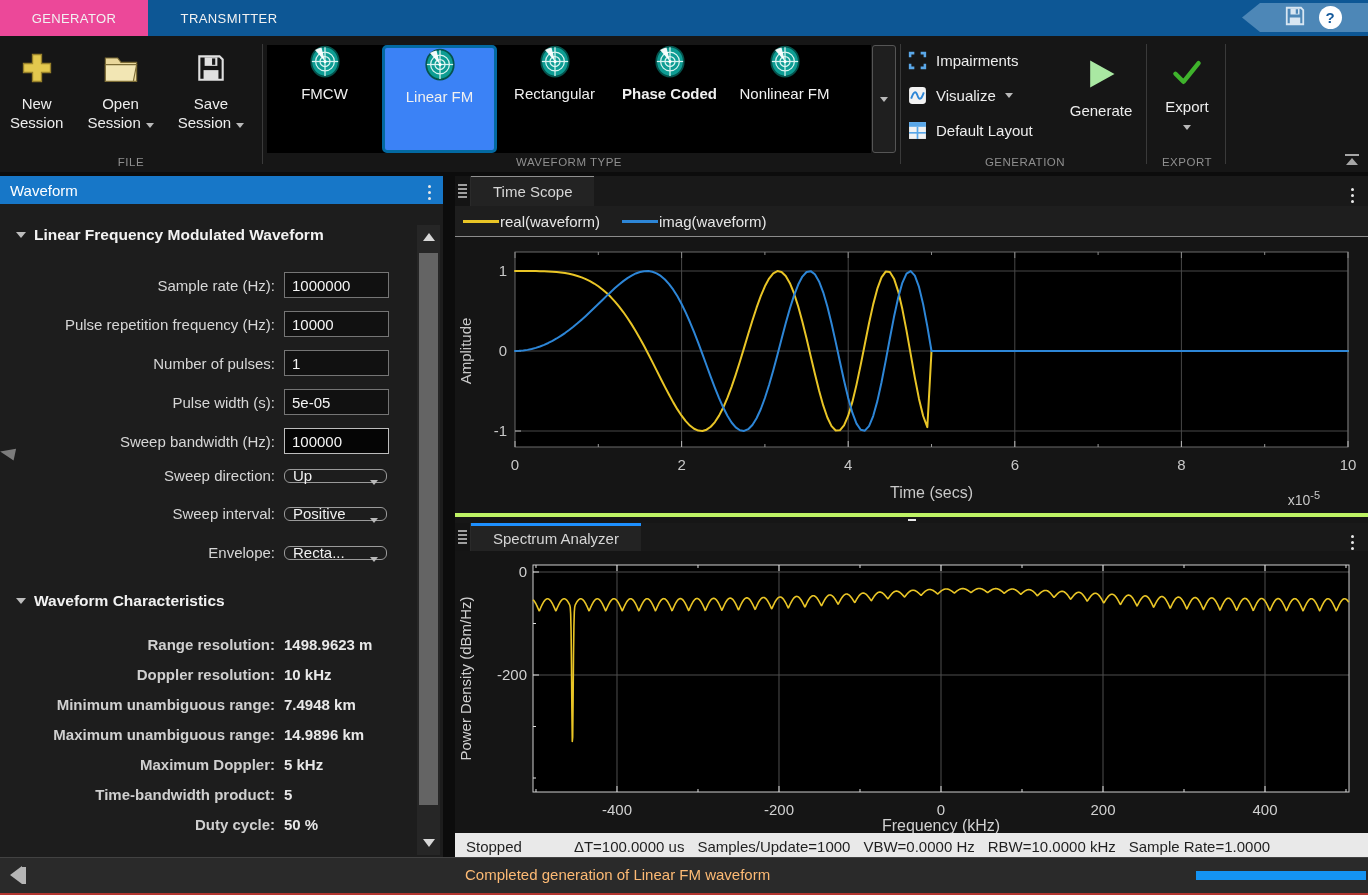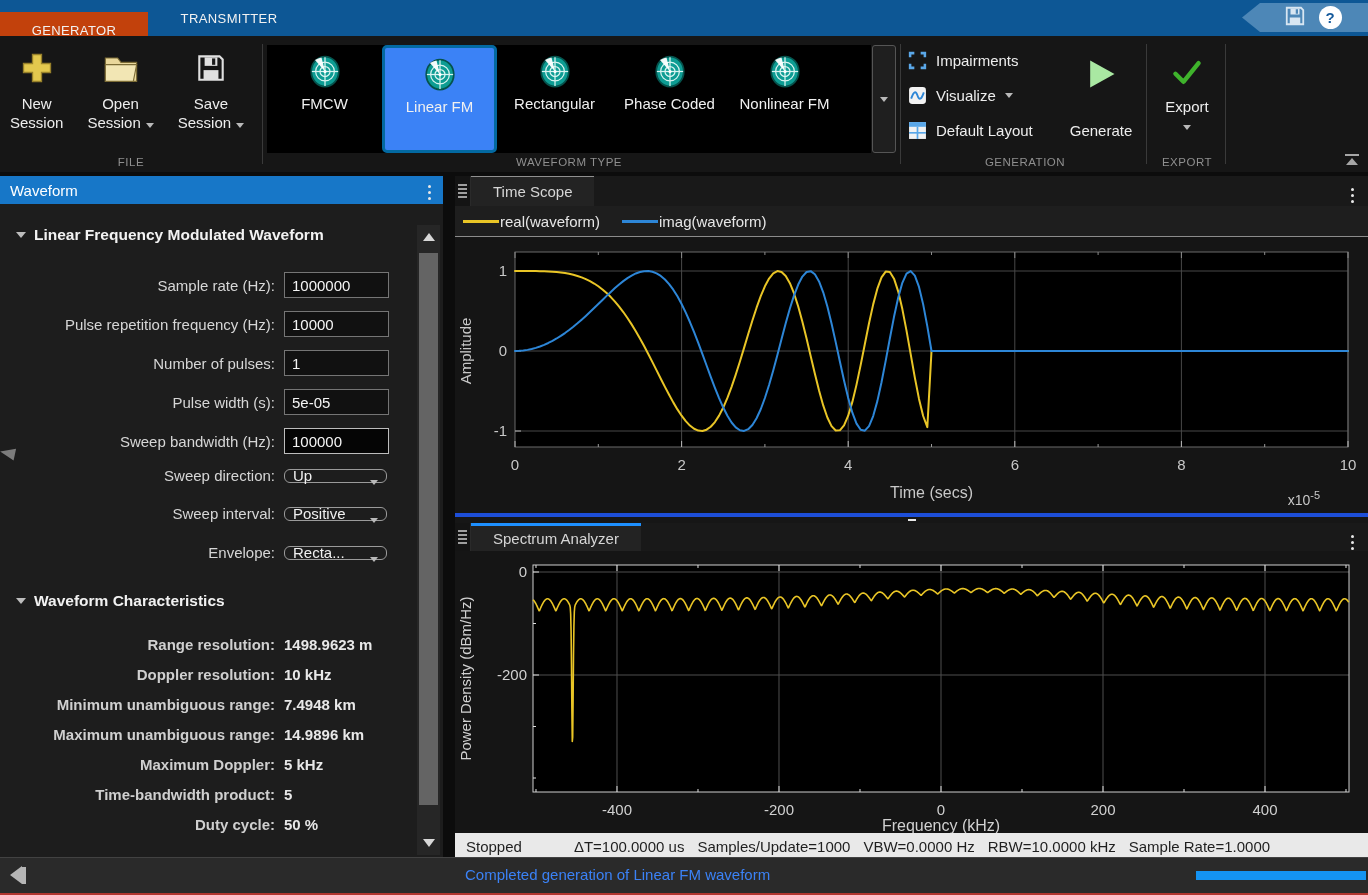--- a/index.html
+++ b/index.html
@@ -2,51 +2,51 @@
 <html><head>
 <meta charset="utf-8">
 <style>
   html,body{margin:0;padding:0;background:#000;}
   #app{position:relative;width:1368px;height:895px;background:#0c0c0c;overflow:hidden;
        font-family:"Liberation Sans",sans-serif;-webkit-font-smoothing:antialiased;}
   
   #titlebar{position:absolute;left:0;top:0;width:1368px;height:36px;background:#0d5795;display:flex;}
   .tb-tab{height:36px;display:flex;align-items:center;justify-content:center;
           font-size:13px;letter-spacing:.4px;color:#f2f2f2;cursor:pointer;}
-  .tb-tab.active{background:#c2410c;width:148px;margin-top:12px;}
+  .tb-tab.active{background:#ec4899;width:148px;}
   .tb-tab.inactive{width:162px;}
   #qab{position:absolute;right:0;top:3px;width:112px;height:29px;background:#4d87b7;
        clip-path:polygon(18px 0,100% 0,100% 100%,18px 100%,0 50%);
        display:flex;align-items:center;justify-content:center;gap:12px;padding-left:14px;}
   #qab .help-circ{width:23px;height:23px;border-radius:50%;background:#fff;color:#155a9c;
        font-weight:bold;font-size:15px;display:flex;align-items:center;justify-content:center;}
   
   #toolstrip{position:absolute;left:0;top:36px;width:1368px;height:136px;background:#161616;}
   .vsep{position:absolute;top:8px;height:120px;width:1px;background:#3a3a3a;}
   .sec-label{position:absolute;bottom:4px;font-size:11.5px;color:#8f8f8f;text-align:center;letter-spacing:.5px;}
   
   #file-buttons{position:absolute;left:6px;top:10px;display:flex;gap:16px;}
   .ts-btn{display:flex;flex-direction:column;align-items:center;color:#ededed;font-size:15px;
           line-height:19px;text-align:center;cursor:pointer;padding:2px 4px;}
   .ts-btn .ico{height:40px;display:flex;align-items:center;justify-content:center;margin-bottom:6px;}
   .lblrow{display:flex;align-items:flex-end;gap:5px;}
   .caret{width:0;height:0;border-left:4px solid transparent;border-right:4px solid transparent;
          border-top:5px solid #b9b9b9;display:inline-block;}
   
   #gallery{position:absolute;left:267px;top:9px;width:604px;height:108px;background:#000;display:flex;align-items:stretch;}
-  .gal-item{width:115px;display:flex;flex-direction:column;align-items:center;padding-top:10px;
+  .gal-item{width:115px;display:flex;flex-direction:column;align-items:center;padding-top:0;
             color:#f0f0f0;font-size:15px;line-height:18px;text-align:center;cursor:pointer;box-sizing:border-box;}
   .gal-item .ico{height:40px;}
   .gal-item.selected{background:#3b82f6;border:3px solid #0369a1;border-radius:5px;}
   #gal-drop{position:absolute;left:872px;top:9px;width:24px;height:108px;background:#1f1f1f;
             border:1px solid #555;border-radius:3px;display:flex;align-items:center;justify-content:center;cursor:pointer;box-sizing:border-box;}
   
   .gen-row{position:absolute;display:flex;align-items:center;gap:9px;color:#ededed;font-size:15px;cursor:pointer;height:24px;}
   #btn-generate{position:absolute;left:1056px;top:10px;width:90px;display:flex;flex-direction:column;
-                align-items:center;color:#ededed;font-size:15px;cursor:pointer;gap:20px;}
+                align-items:center;color:#ededed;font-size:15px;cursor:pointer;}
   #btn-generate .ico{height:56px;display:flex;align-items:center;}
   #btn-export{position:absolute;left:1150px;top:10px;width:74px;display:flex;flex-direction:column;
               align-items:center;color:#ededed;font-size:15px;cursor:pointer;}
   #btn-export .ico{height:52px;display:flex;align-items:center;}
   #btn-export .caret{margin-top:10px;}
   #ribbon-collapse{position:absolute;right:8px;bottom:6px;width:16px;height:12px;cursor:pointer;}
   #ribbon-collapse .bar{width:14px;height:2px;background:#a6a6a6;margin:0 auto;}
   #ribbon-collapse .tri{width:0;height:0;margin:2px auto 0;border-left:6px solid transparent;
         border-right:6px solid transparent;border-bottom:7px solid #a6a6a6;}
   
@@ -80,21 +80,21 @@
   .sb-btn{position:absolute;left:0;width:23px;height:24px;background:#262626;display:flex;
           align-items:center;justify-content:center;cursor:pointer;}
   .sb-up{top:0;} .sb-down{bottom:0;}
   .tri-up{width:0;height:0;border-left:6px solid transparent;border-right:6px solid transparent;border-bottom:8px solid #d8d8d8;}
   .tri-down{width:0;height:0;border-left:6px solid transparent;border-right:6px solid transparent;border-top:8px solid #d8d8d8;}
   #lp-thumb{position:absolute;left:2px;top:28px;width:19px;height:552px;background:#646464;cursor:grab;}
   #edge-arrow{position:absolute;left:0;top:275px;width:0;height:0;cursor:pointer;
       border-top:6px solid transparent;border-bottom:6px solid transparent;border-right:15px solid #8d8d8d;
       transform:rotate(12deg);opacity:.85;}
   
-  #right-col{position:absolute;left:455px;top:4px;width:913px;height:681px;background:#1d4ed8;}
+  #right-col{position:absolute;left:455px;top:4px;width:913px;height:681px;background:#bef264;}
   .rc-tabbar{position:relative;width:100%;background:#191919;display:flex;align-items:stretch;}
   .grip{width:15px;background:#141414;border-right:1px solid #2a2a2a;display:flex;flex-direction:column;
         gap:2px;align-items:center;justify-content:center;cursor:grab;}
   .grip i{width:9px;height:2px;background:#9f9f9f;display:block;}
   .rc-tab{display:flex;align-items:center;padding:0 22px;background:#232323;color:#d6d6d6;font-size:15px;
           border-top:1px solid #909090;cursor:pointer;}
   .rc-tab.active-blue{border-top:3px solid #1e90ff;}
   .rc-tabbar .kebab{position:absolute;right:10px;top:8px;}
   #scope-tabbar{height:30px;}
   #scope-legend{height:30px;background:#1e1e1e;display:flex;align-items:center;padding-left:8px;gap:22px;
@@ -107,21 +107,21 @@
   #spec-status .st-state{margin-right:52px;}
   #spec-status .st-item{margin-right:13px;}
   .hsplit{position:relative;width:100%;height:6px;background:#161616;cursor:row-resize;}
   .hsplit .dot{position:absolute;left:50%;top:2px;width:8px;height:2px;margin-left:-4px;background:#e8e8e8;}
   svg text{font-family:"Liberation Sans",sans-serif;}
   
   #bottombar{position:absolute;left:0;top:857px;width:1368px;height:36px;background:#2a2a2a;border-top:1px solid #424242;box-sizing:border-box;}
   #skip-icon{position:absolute;left:10px;top:8px;display:flex;align-items:center;cursor:pointer;}
   #skip-icon .bar{width:4px;height:17px;background:#b5b5b5;}
   #skip-icon .tri{width:0;height:0;border-top:9px solid transparent;border-bottom:9px solid transparent;border-right:12px solid #b5b5b5;}
-  #bb-msg{position:absolute;left:465px;top:8px;color:#3b82f6;font-size:15px;}
+  #bb-msg{position:absolute;left:465px;top:8px;color:#fdba74;font-size:15px;}
   #bb-progress{position:absolute;right:2px;top:13px;width:170px;height:9px;background:#1493f2;}
   #redline{position:absolute;left:0;bottom:0;width:1368px;height:2px;background:#b1352f;}
 </style>
 </head>
 <body>
 
 <div id="app">
 
   <div id="titlebar">
     <div class="tb-tab active">
@@ -227,21 +227,21 @@
         <div class="gal-item">
           <span class="ico"><svg width="30" height="33" viewBox="0 0 24 26">
               <ellipse cx="12" cy="13" rx="11" ry="12" fill="#0d9c93" stroke="#05534d" stroke-width="1.4"></ellipse>
               <circle cx="12" cy="13" r="7.5" fill="none" stroke="#d9f4f1" stroke-width="1"></circle>
               <circle cx="12" cy="13" r="4" fill="none" stroke="#d9f4f1" stroke-width="1"></circle>
               <line x1="1.5" y1="13" x2="22.5" y2="13" stroke="#d9f4f1" stroke-width="1"></line>
               <line x1="12" y1="1.5" x2="12" y2="24.5" stroke="#d9f4f1" stroke-width="1"></line>
               <path d="M12 13 L4 3.8 A13.5 13.5 0 0 1 9.2 1.7 Z" fill="#ffffff" opacity="0.95"></path>
               <circle cx="12" cy="13" r="1.3" fill="#fff"></circle>
             </svg></span>
-          <div style="width: 105px;">Phase Coded</div>
+          <div style="width: 105px; font-weight: bold;">Phase Coded</div>
         </div>
         <div class="gal-item">
           <span class="ico"><svg width="30" height="33" viewBox="0 0 24 26">
               <ellipse cx="12" cy="13" rx="11" ry="12" fill="#0d9c93" stroke="#05534d" stroke-width="1.4"></ellipse>
               <circle cx="12" cy="13" r="7.5" fill="none" stroke="#d9f4f1" stroke-width="1"></circle>
               <circle cx="12" cy="13" r="4" fill="none" stroke="#d9f4f1" stroke-width="1"></circle>
               <line x1="1.5" y1="13" x2="22.5" y2="13" stroke="#d9f4f1" stroke-width="1"></line>
               <line x1="12" y1="1.5" x2="12" y2="24.5" stroke="#d9f4f1" stroke-width="1"></line>
               <path d="M12 13 L4 3.8 A13.5 13.5 0 0 1 9.2 1.7 Z" fill="#ffffff" opacity="0.95"></path>
               <circle cx="12" cy="13" r="1.3" fill="#fff"></circle>

